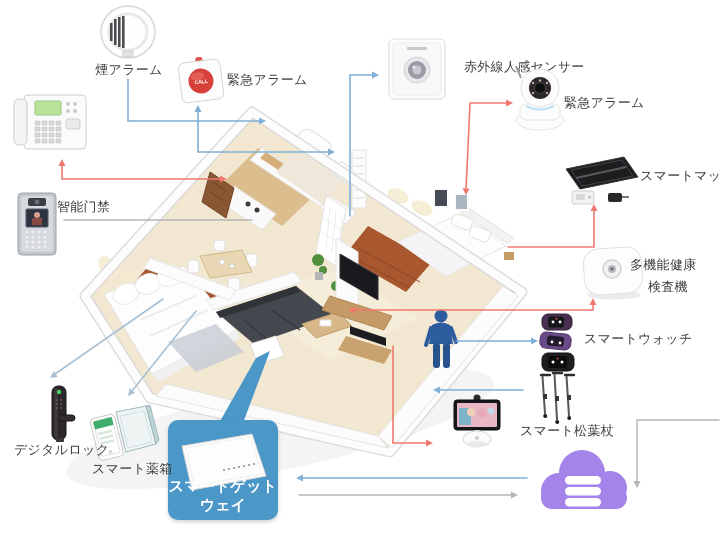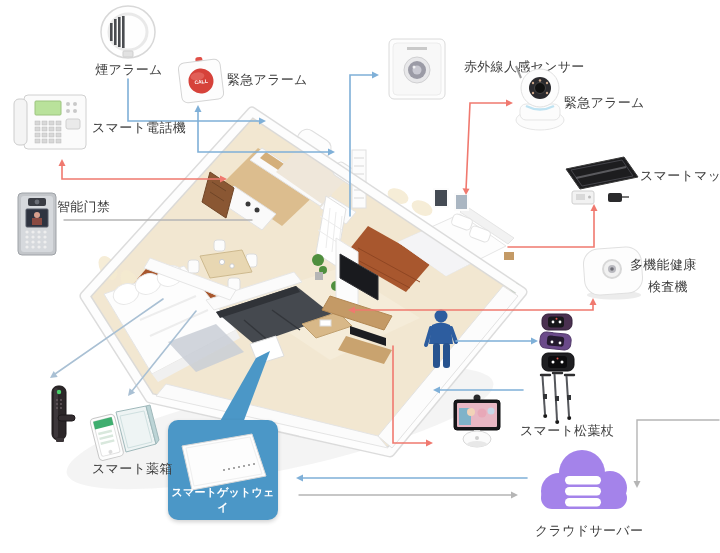--- a/index.html
+++ b/index.html
@@ -6,21 +6,21 @@
   #canvas{position:relative;width:720px;height:553px;background:#fff;overflow:hidden;
           font-family:"Liberation Sans","DejaVu Sans",sans-serif;padding-left:31px;}
   #scene{position:absolute;left:0;top:0;}
   .dev{position:absolute;}
   .label{position:absolute;font-size:13px;color:#3d3d3d;white-space:nowrap;
          letter-spacing:.3px;font-weight:500;}
   .label.center{text-align:center;}
   #gateway-badge{position:absolute;left:168px;top:420px;width:110px;height:100px;
       background:#4b97c7;border-radius:10px;box-shadow:0 2px 4px rgba(0,0,0,.18);}
   #gateway-badge .glabel{position:absolute;left:0;right:0;bottom:5px;text-align:center;
-      color:#fff;font-size:11px;font-weight:bold;letter-spacing:.2px;}
+      color:#fff;font-size:15px;font-weight:bold;letter-spacing:.2px;}
 </style>
 </head>
 <body>
 
 <div id="canvas">
 
 <svg id="scene" width="720" height="553" viewBox="0 0 720 553">
   <defs>
     <linearGradient id="cg" gradientUnits="userSpaceOnUse" x1="545" y1="455" x2="625" y2="515">
       <stop offset="0" stop-color="#a483ea"></stop>
@@ -254,21 +254,20 @@
           <rect x="39" y="42" width="5" height="4"></rect>
           <rect x="46" y="42" width="5" height="4"></rect>
       <rect x="25" y="48" width="5" height="4"></rect>
           <rect x="32" y="48" width="5" height="4"></rect>
           <rect x="39" y="48" width="5" height="4"></rect>
           <rect x="46" y="48" width="5" height="4"></rect>
     </g>
     <rect x="56" y="28" width="14" height="10" rx="2" fill="#eaeaea" stroke="#cfcfcf"></rect>
   </svg>
 </div>
-<div class="label" style="left:92px;top:119px">スマート電話機</div>
 
 <div class="dev" style="left:177px;top:56px">
   <svg width="48" height="50">
     <g transform="rotate(-7 24 25)">
       <rect x="21" y="1" width="7" height="7" rx="2" fill="#e05048"></rect>
       <rect x="3" y="5" width="42" height="40" rx="6" fill="#fdfdfd" stroke="#d5d5d5"></rect>
       <circle cx="24" cy="25" r="12.5" fill="#d6423a"></circle>
       <ellipse cx="21" cy="20" rx="7" ry="4" fill="#e4675f" opacity=".8"></ellipse>
       <text x="24" y="27.5" font-size="5" fill="#ffffff" text-anchor="middle" font-weight="bold">CALL</text>
     </g>
@@ -377,20 +376,21 @@
     <rect x="11" y="24" width="17" height="10" rx="3" fill="#241a2e" transform="rotate(6 19 29)"></rect>
     <circle cx="16" cy="30" r="1.4" fill="#ffffff"></circle>
         <circle cx="24" cy="31" r="1.4" fill="#ffffff"></circle>
     <rect x="6" y="41" width="32" height="18" rx="6" fill="#1f1f22" stroke="#0e0e10"></rect>
     <rect x="12" y="44" width="19" height="12" rx="3" fill="#0c0c0e"></rect>
     <circle cx="17" cy="50" r="1.5" fill="#ffffff"></circle>
         <circle cx="26" cy="50" r="1.5" fill="#ffffff"></circle>
         <circle cx="21.5" cy="46.5" r="1" fill="#e05048"></circle>
   </svg>
 </div>
+<div class="label" style="left:584px;top:330px">スマートウォッチ</div>
 
 <div class="dev" style="left:534px;top:370px">
   <svg width="48" height="56">
     <g stroke="#2e2e30" stroke-width="2.4" stroke-linecap="round" fill="none">
       <path d="M7,5 h9"></path>
           <path d="M19,3 h9"></path>
           <path d="M31,5 h9"></path>
     </g>
     <g stroke="#55575c" stroke-width="2" fill="none">
       <path d="M8.5,6 L11,44"></path>
@@ -429,21 +429,20 @@
       <circle cx="33" cy="51" r="18"></circle>
           <circle cx="56" cy="33" r="23"></circle>
           <circle cx="84" cy="48" r="17"></circle>
       <rect x="15" y="47" width="86" height="22" rx="11"></rect>
     </g>
     <rect x="39" y="36" width="36" height="8.5" rx="4.2" fill="#ffffff"></rect>
     <rect x="39" y="47" width="36" height="8.5" rx="4.2" fill="#ffffff"></rect>
     <rect x="39" y="58" width="36" height="8.5" rx="4.2" fill="#ffffff"></rect>
   </svg>
 </div>
-<div class="label" style="left:535px;top:522px">クラウドサーバー</div>
 
 <div id="gateway-badge">
   <svg width="110" height="78" style="position:absolute;left:0;top:4px">
     <polygon points="14,22 84,10 98,52 24,66" fill="#fdfdfd" stroke="#d8d8d8"></polygon>
     <polygon points="18,24 82,13 94,50 26,62" fill="none" stroke="#efefef"></polygon>
     <g fill="#8a8a8a">
       <circle cx="56" cy="46" r="1"></circle>
           <circle cx="61" cy="45" r="1"></circle>
           <circle cx="66" cy="44" r="1"></circle>
           <circle cx="71" cy="43" r="1"></circle>
@@ -483,14 +482,15 @@
           <circle cx="17" cy="16" r=".9"></circle>
           <circle cx="13" cy="20" r=".9"></circle>
           <circle cx="17" cy="20" r=".9"></circle>
           <circle cx="13" cy="24" r=".9"></circle>
           <circle cx="17" cy="24" r=".9"></circle>
         </g>
     <rect x="14" y="31" width="17" height="6" rx="3" fill="#332d30" stroke="#1d191b"></rect>
     <rect x="12" y="54" width="8" height="4" rx="1" fill="#3a3437"></rect>
   </svg>
 </div>
+<div class="label" style="left:14px;top:441px">デジタルロック</div>
 
 </div>
 
 </body></html>

